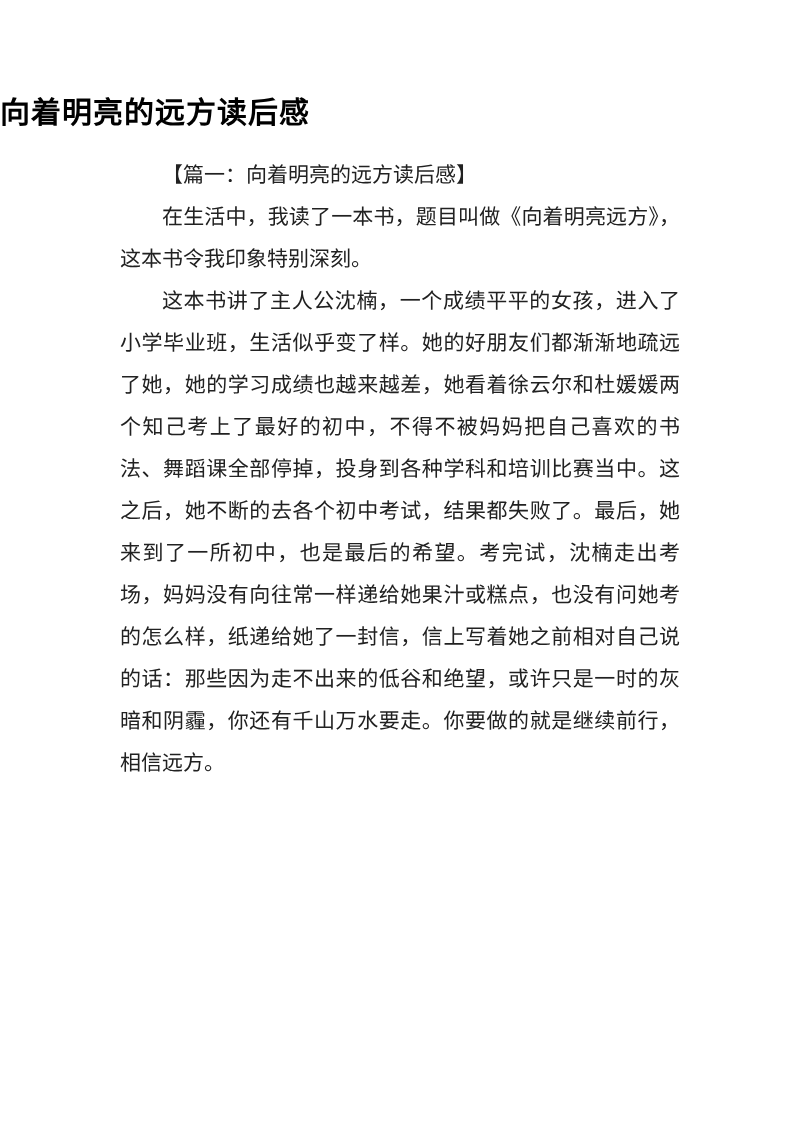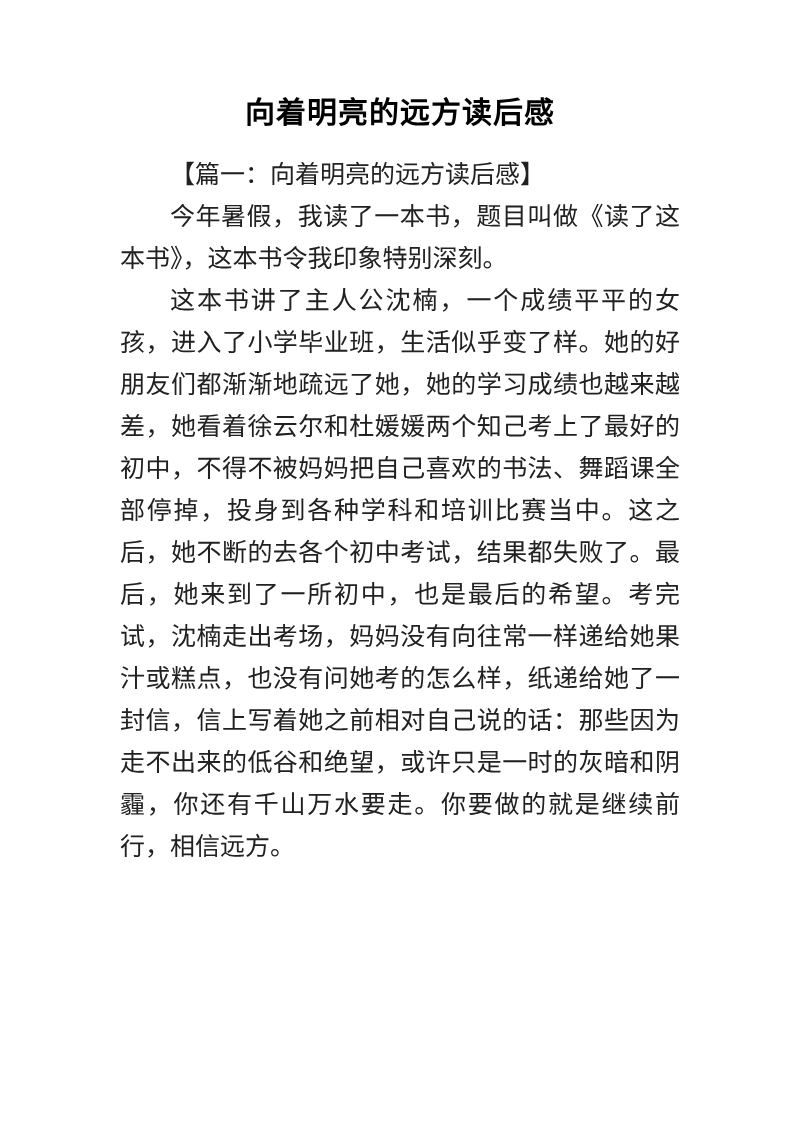--- a/index.html
+++ b/index.html
@@ -15,43 +15,43 @@
     background: #ffffff;
     overflow: hidden;
   }
   .doc-title {
     margin: 0;
     padding: 96px 0 0 0;
     font-family: "DejaVu Sans", "Liberation Sans", sans-serif;
     font-weight: 700;
     font-size: 30px;
     line-height: 34px;
-    text-align: center;
+    text-align: left;
     color: #000000;
     letter-spacing: 1px;
   }
   .doc-body {
     width: 560px;
     margin: 24px auto 0 auto;
     font-family: "Liberation Serif", "DejaVu Serif", serif;
-    font-size: 25px;
+    font-size: 21px;
     line-height: 42px;
     color: #212121;
   }
   .doc-body p {
     margin: 0;
     padding: 0;
     text-indent: 2em;
     text-align: justify;
     text-justify: inter-ideograph;
   }
 </style>
 </head>
 <body>
 
 <div class="page">
   <h1 class="doc-title">向着明亮的远方读后感</h1>
   <div class="doc-body">
     <p>【篇一：向着明亮的远方读后感】</p>
-    <p>今年暑假，我读了一本书，题目叫做《读了这本书》，这本书令我印象特别深刻。</p>
+    <p>在生活中，我读了一本书，题目叫做《向着明亮远方》，这本书令我印象特别深刻。</p>
     <p>这本书讲了主人公沈楠，一个成绩平平的女孩，进入了小学毕业班，生活似乎变了样。她的好朋友们都渐渐地疏远了她，她的学习成绩也越来越差，她看着徐云尔和杜媛媛两个知己考上了最好的初中，不得不被妈妈把自己喜欢的书法、舞蹈课全部停掉，投身到各种学科和培训比赛当中。这之后，她不断的去各个初中考试，结果都失败了。最后，她来到了一所初中，也是最后的希望。考完试，沈楠走出考场，妈妈没有向往常一样递给她果汁或糕点，也没有问她考的怎么样，纸递给她了一封信，信上写着她之前相对自己说的话：那些因为走不出来的低谷和绝望，或许只是一时的灰暗和阴霾，你还有千山万水要走。你要做的就是继续前行，相信远方。</p>
   </div>
 </div>
 
 </body></html>

